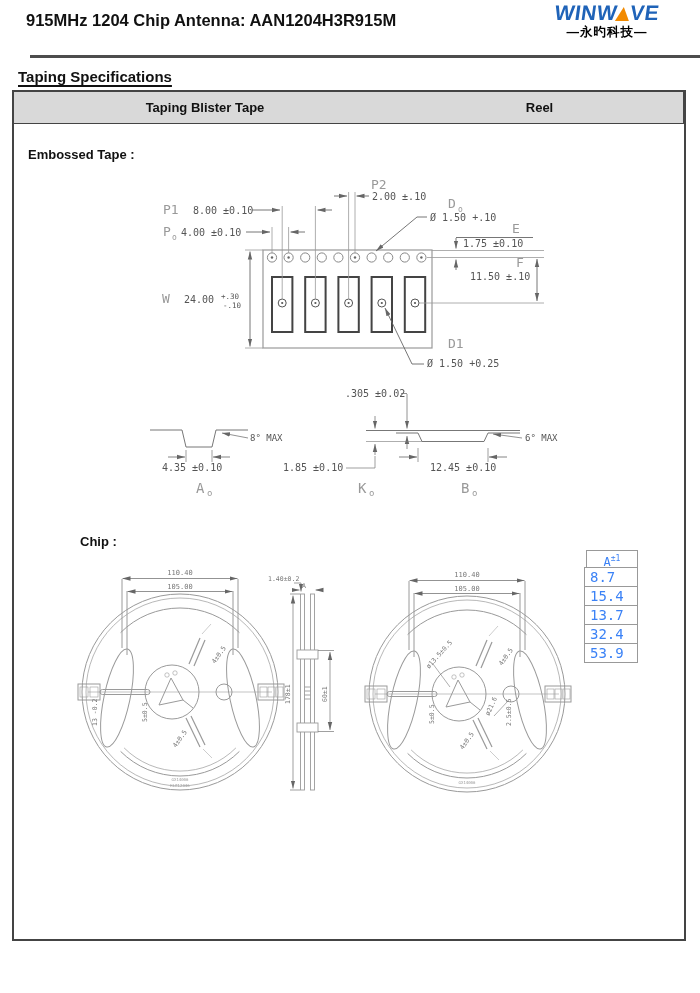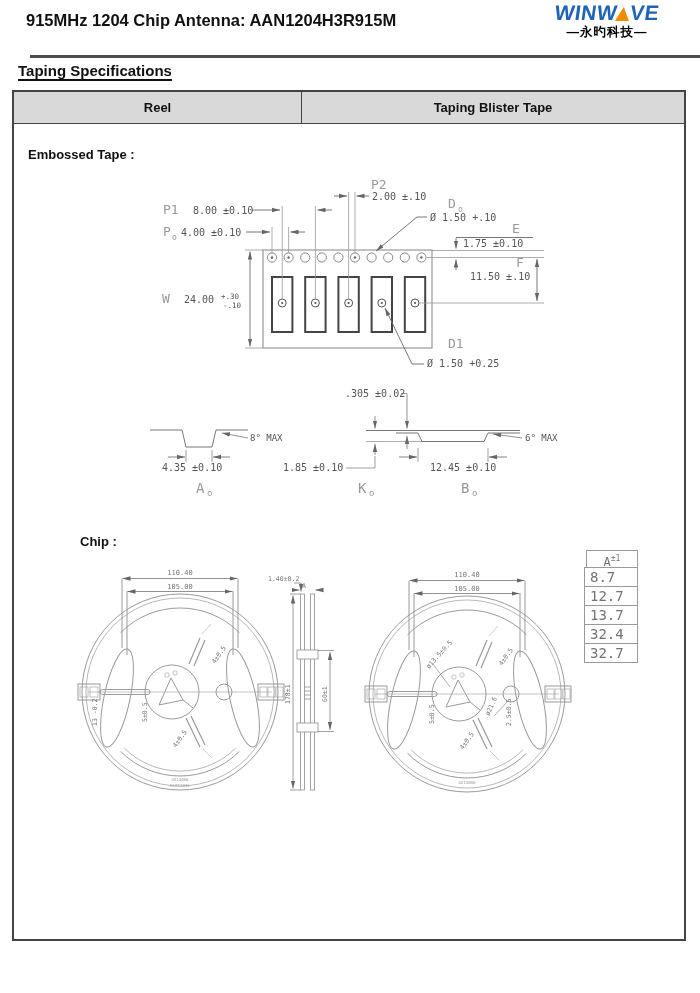--- a/index.html
+++ b/index.html
@@ -4,32 +4,32 @@
 <style>
   html,body{margin:0;padding:0;background:#fff;}
   #page{position:relative;width:700px;height:993px;background:#fff;font-family:"Liberation Sans",sans-serif;overflow:hidden;}
   .abs{position:absolute;}
   #doc-title{left:26px;top:11px;font-size:16.5px;font-weight:bold;color:#111;}
   #logo{right:8px;top:3px;width:170px;text-align:center;}
   .brand-row{display:flex;justify-content:center;align-items:flex-end;transform:skewX(-8deg);color:#1f63b8;font-weight:bold;font-size:21px;letter-spacing:.5px;line-height:20px;}
   .brand-tri{width:0;height:0;border-left:7px solid transparent;border-right:7px solid transparent;border-bottom:14px solid #f28a00;margin:0 0 2px -1px;}
   .cn-row{font-size:12.5px;font-weight:bold;color:#000000;margin-top:1px;letter-spacing:1px;}
   #top-rule{left:30px;top:55px;width:670px;height:2.5px;background:#4d4d4d;}
-  #section-title{left:18px;top:62px;font-size:15px;font-weight:bold;color:#111;text-decoration:underline;text-decoration-thickness:2px;text-underline-offset:3px;}
+  #section-title{left:18px;top:68px;font-size:15px;font-weight:bold;color:#111;text-decoration:underline;text-decoration-thickness:2px;text-underline-offset:3px;}
   #spec-table{left:12px;top:90px;width:674px;height:851px;border:2px solid #444;box-sizing:border-box;}
   #spec-head{display:flex;height:31px;border-bottom:1.5px solid #444;background:#d9d9d9;}
   .head-cell{display:flex;align-items:center;justify-content:center;font-size:13px;font-weight:bold;color:#111;}
   .hc1{width:288px;border-right:1.5px solid #444;box-sizing:border-box;}
   .hc2{flex:1;}
   .draw-label{font-size:13px;font-weight:bold;color:#111;}
   #embossed-label{left:28px;top:147px;}
   #reel-label{left:80px;top:534px;}
   #drawing-svg{left:0;top:0;pointer-events:none;}
   
-  #a-table{left:584px;top:550px;color:#737373;font-family:"DejaVu Sans Mono",monospace;}
+  #a-table{left:584px;top:550px;color:#3b82f6;font-family:"DejaVu Sans Mono",monospace;}
   #a-head{width:50px;height:16px;margin-left:2px;border:1px solid #999;text-align:center;font-size:12px;line-height:15px;}
   #a-head sup{font-size:8px;}
   .a-row{width:54px;height:20px;border:1px solid #999;margin-top:-1px;font-size:14px;line-height:19px;padding-left:5px;box-sizing:border-box;}
   text{font-family:"DejaVu Sans Mono",monospace;}
   .dim{fill:#555;font-size:10px;}
   .sym{fill:#999;font-size:13px;}
   .sub{fill:#999;font-size:8px;}
   .rdim{fill:#777;font-size:6.5px;}
   .rdim2{fill:#777;font-size:7px;}
   .tiny{fill:#999;font-size:4px;}
@@ -49,22 +49,22 @@
     </div>
     <div class="cn-row">—永旳科技—</div>
   </div>
 
   <div id="top-rule" class="abs"></div>
 
   <div id="section-title" class="abs">Taping Specifications</div>
 
   <div id="spec-table" class="abs">
     <div id="spec-head">
+      <div class="head-cell hc2">Taping Blister Tape</div>
       <div class="head-cell hc1">Reel</div>
-      <div class="head-cell hc2">Taping Blister Tape</div>
     </div>
   </div>
 
   <div id="embossed-label" class="abs draw-label">Embossed Tape :</div>
   <div id="reel-label" class="abs draw-label">Chip :</div>
 
   <svg id="drawing-svg" class="abs" width="700" height="993" viewBox="0 0 700 993">
     <defs>
       <marker id="ae" viewBox="0 0 8 8" refX="8" refY="4" markerWidth="8" markerHeight="8" orient="auto-start-reverse" markerUnits="userSpaceOnUse">
         <path d="M0,1.8 L8,4 L0,6.2 Z" fill="#666"></path>
@@ -291,19 +291,19 @@
       <text transform="translate(511,726) rotate(-90)" class="rdim">2.5±0.5</text>
       <text transform="translate(429,669) rotate(-48)" class="rdim">ø13.5±0.5</text>
       <text transform="translate(489,716) rotate(-65)" class="rdim">ø21.6</text>
       <text x="467" y="784" class="tiny" text-anchor="middle">GX14006</text>
     </g>
   </svg>
 
   <div id="a-table" class="abs">
     <div id="a-head"><span>A</span><sup>±1</sup></div>
     <div class="a-row">8.7</div>
-    <div class="a-row">12.7</div>
+    <div class="a-row">15.4</div>
     <div class="a-row">13.7</div>
     <div class="a-row">32.4</div>
-    <div class="a-row">32.7</div>
+    <div class="a-row">53.9</div>
   </div>
 
 </div>
 
 </body></html>

